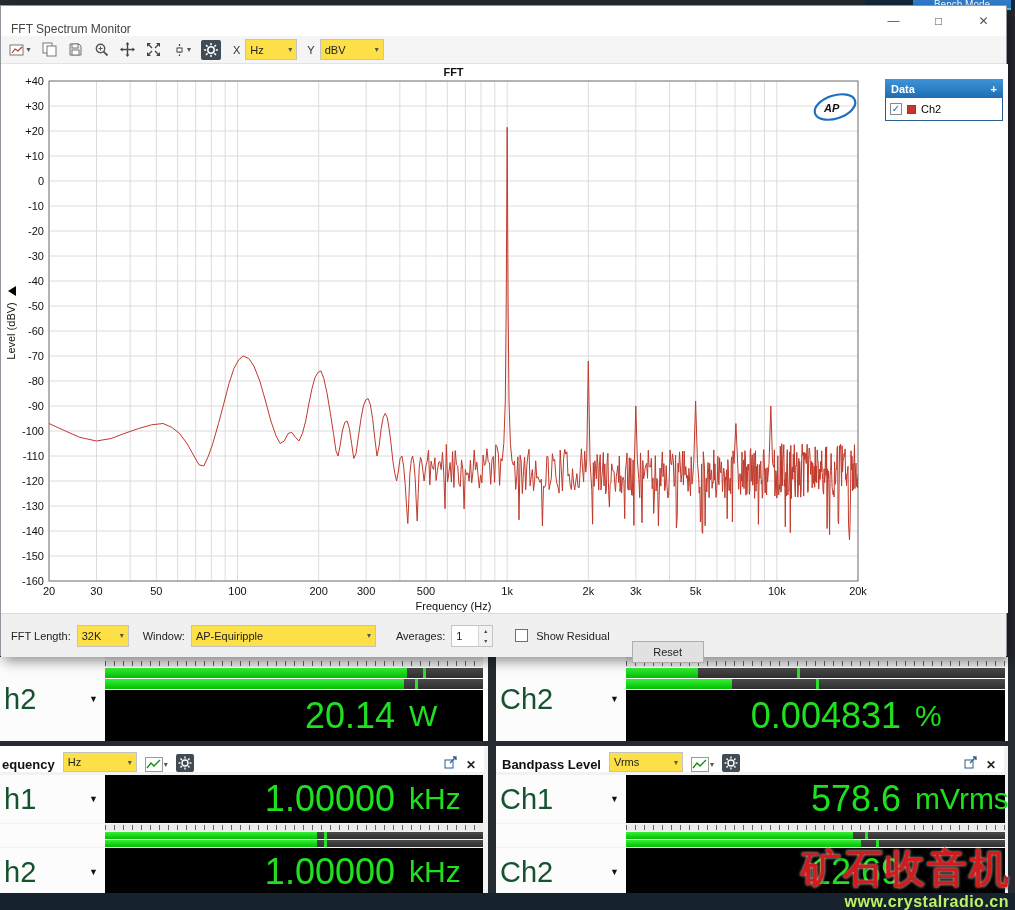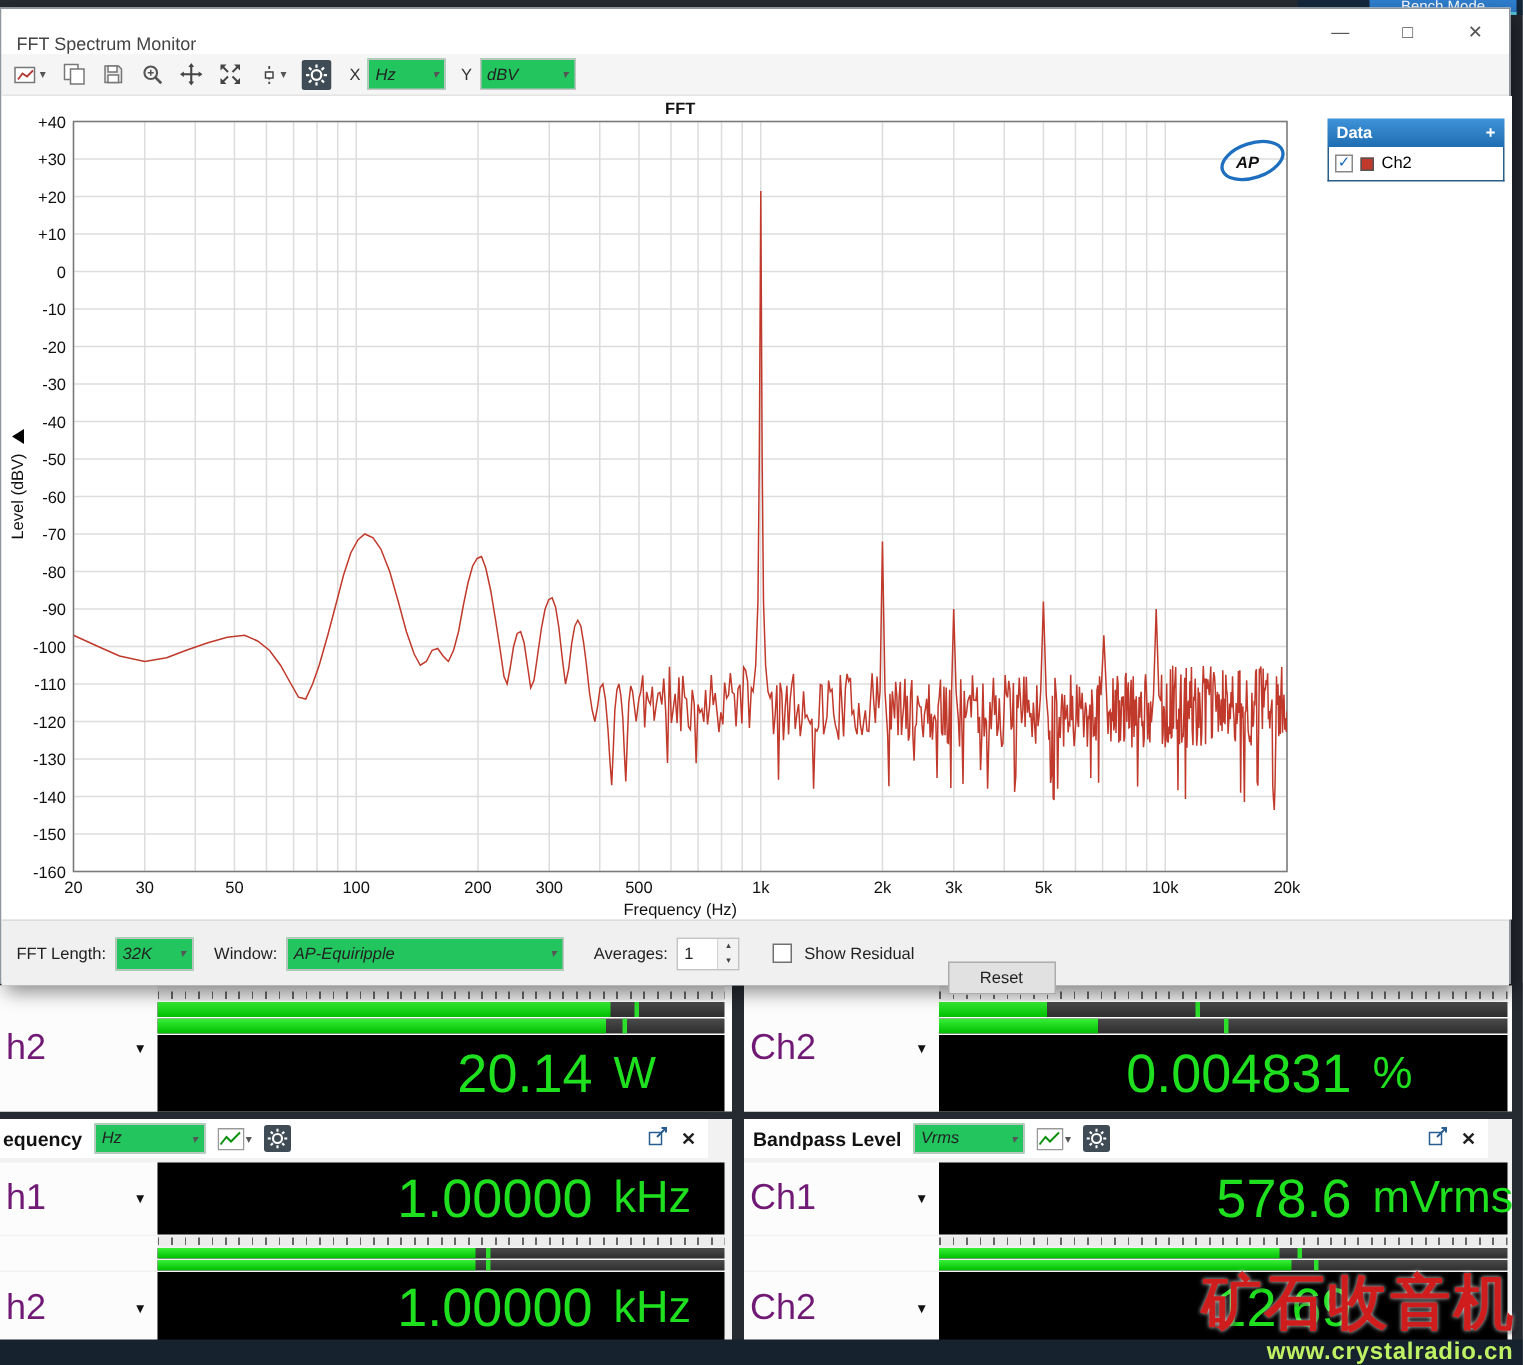--- a/index.html
+++ b/index.html
@@ -19,22 +19,22 @@
     align-items:flex-end;padding-left:10px;font-size:12px;color:#444;}
   .wbtns{margin-left:auto;display:flex;height:30px;}
   .wbtn{width:45px;height:30px;display:flex;align-items:center;justify-content:center;
     font-size:12px;color:#555;cursor:default;}
   .toolbar{position:absolute;top:30px;left:0;right:0;height:28px;background:#f5f5f5;
     border-bottom:1px solid #e3e3e3;display:flex;align-items:center;padding-left:4px;gap:2px;}
   .tbtn{width:24px;height:24px;display:flex;align-items:center;justify-content:center;border-radius:2px;}
   .tbtn.dd{width:30px;}
   .tbtn .arr{font-size:8px;color:#555;margin-left:1px;}
   .axlbl{font-size:11px;color:#333;margin:0 3px 0 8px;}
-  .combo{height:21px;background:#22c55e;border:1px solid #c3c3c3;display:inline-flex;
-    align-items:center;padding:4px 4px;font-size:11px;color:#222;font-style:italic;}
+  .combo{height:21px;background:#fde047;border:1px solid #c3c3c3;display:inline-flex;
+    align-items:center;padding:4px 4px;font-size:11px;color:#222;}
   .combo .arr{margin-left:auto;font-size:8px;color:#555;padding-left:6px;}
   .combo.cx{width:52px;} .combo.cy{width:64px;}
 
   .chartarea{position:absolute;top:58px;left:0;width:1007px;height:549px;background:#fff;}
   svg text{font-family:"Liberation Sans",sans-serif;font-size:11px;fill:#111;}
 
   .aplogo{position:absolute;left:810px;top:26px;}
   .legend{position:absolute;left:884px;top:15px;width:118px;}
   .lhead{height:19px;background:linear-gradient(#3f93d8,#1f6db3);color:#fff;font-size:11px;
     font-weight:bold;display:flex;align-items:center;padding:0 6px;}
@@ -59,40 +59,40 @@
   .btn{margin-left:16px;width:72px;height:22px;background:#e1e1e1;border:1px solid #adadad;
     display:flex;align-items:center;justify-content:center;font-size:11px;margin-top:32px;}
 
   
   #meters{position:absolute;left:0;top:655px;width:1015px;height:255px;background:#262a31;z-index:1;}
   .mgroup{position:absolute;top:0;height:255px;--lw:105px;--inset:5px;}
   .whitebg{position:absolute;left:0;right:0;top:91px;bottom:14px;background:#f2f2f2;}
   .mpanel{position:absolute;left:0;right:0;background:#fff;}
   .chlabel{position:absolute;left:0;top:0;bottom:0;width:var(--lw);background:#fcfcfc;
     display:flex;align-items:center;padding-left:4px;}
-  .chtext{font-size:24px;color:#701a75;font-weight:400;}
+  .chtext{font-size:29px;color:#14532d;font-weight:400;}
   .chdrop{margin-left:auto;margin-right:7px;font-size:9px;color:#111;}
   .mbody{position:absolute;left:var(--lw);right:var(--inset);top:0;bottom:0;}
   .ruler{height:10px;background:#ececec;position:relative;margin-bottom:1px;}
   .ruler::before{content:"";position:absolute;left:0;right:0;bottom:1px;height:5px;
     background:repeating-linear-gradient(90deg,#666 0 1px,transparent 1px 9px);}
   .ruler.r7{height:7px;}
   .bar{position:relative;height:10px;background:linear-gradient(#4a4a4a,#2e2e2e);margin-bottom:1px;overflow:hidden;}
   .bar.b7{height:7px;}
   .bar .fill{position:absolute;left:0;top:0;bottom:0;background:linear-gradient(#37ef37,#00be00);}
   .bar .pk{position:absolute;top:0;bottom:0;width:3px;background:#2bdf2b;}
   .mdisplay{background:#000;display:flex;align-items:center;}
   .mval{flex:1;text-align:right;font-size:36px;color:#1fe01f;}
   .munit{width:88px;padding-left:14px;font-size:30px;color:#1fe01f;}
   .g2 .munit{width:104px;}
   .mrow{position:absolute;left:0;right:0;display:flex;}
   .mrow .rlabel{width:var(--lw);background:#fcfcfc;display:flex;align-items:center;padding-left:4px;}
   .mrow .mdisplay{flex:1;margin-right:var(--inset);}
-  .mheader{position:absolute;left:0;right:16px;height:26px;background:#fff;display:flex;
-    align-items:center;gap:8px;padding:0 6px 0 2px;font-size:13px;color:#111;}
+  .mheader{position:absolute;left:0;right:4px;height:26px;background:#fff;display:flex;
+    align-items:flex-end;gap:8px;padding:0 6px 0 2px;font-size:13px;color:#111;}
   .mtitle{font-weight:bold;white-space:nowrap;}
   .combo.chd{width:74px;height:20px;}
   .iconbtn{display:flex;align-items:center;gap:1px;}
   .gearbox{width:18px;height:18px;}
   .hsp{flex:1;}
   .xclose{font-size:12px;font-weight:bold;color:#222;padding-right:2px;}
 
   .bottomstrip{position:absolute;left:0;right:0;top:238px;height:17px;background:#16222e;
     display:flex;align-items:center;justify-content:flex-end;padding-right:6px;z-index:6;}
   .wmurl{color:#bef264;font-weight:bold;font-size:16px;letter-spacing:.5px;}

